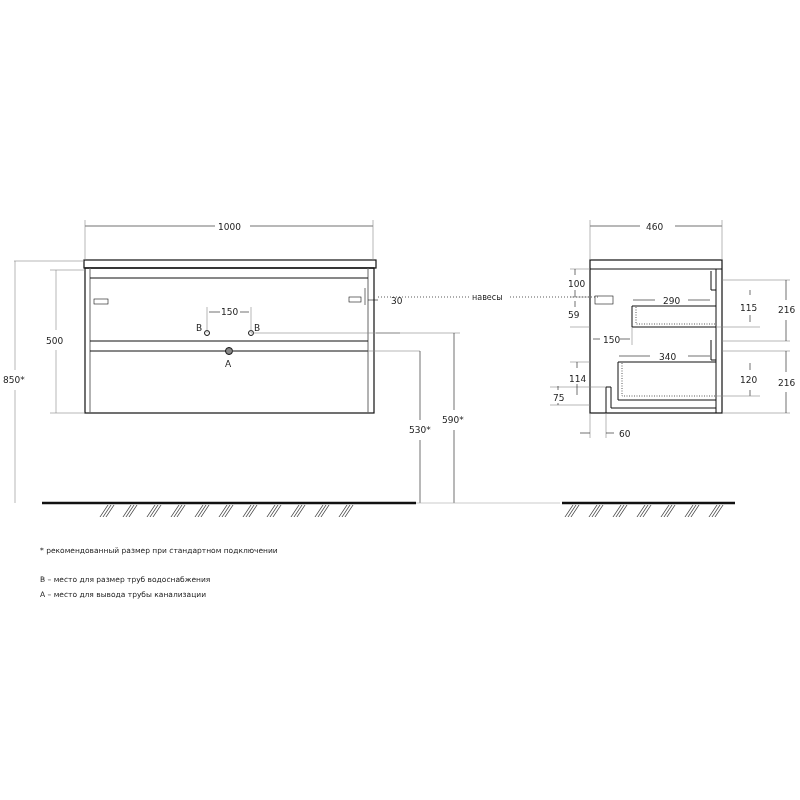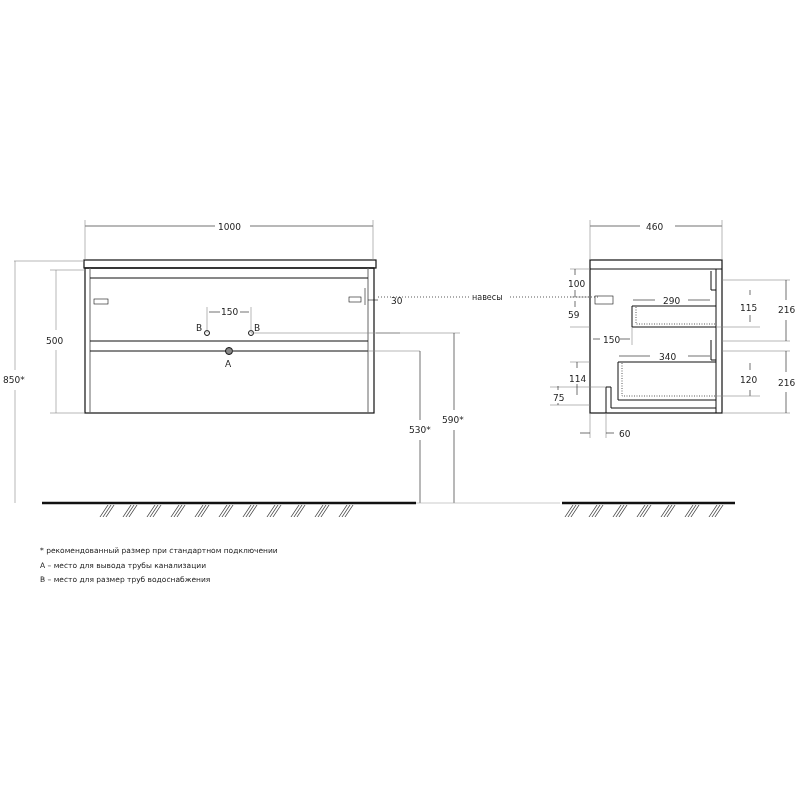--- a/index.html
+++ b/index.html
@@ -180,14 +180,14 @@
   <text class="dim" x="740" y="311">115</text>
   <text class="dim" x="740" y="383">120</text>
   <text class="dim" x="778" y="313">216</text>
   <text class="dim" x="778" y="386">216</text>
   <text class="dim" x="569" y="382">114</text>
   <text class="dim" x="553" y="401">75</text>
   <text class="dim" x="619" y="437">60</text>
 </svg>
 
 <div class="note" style="top:546px">* рекомендованный размер при стандартном подключении</div>
-<div class="note" style="top:561px">А – место для вывода трубы канализации</div>
+<div class="note" style="top:590px">А – место для вывода трубы канализации</div>
 <div class="note" style="top:575px">В – место для размер труб водоснабжения</div>
 
 </body></html>

